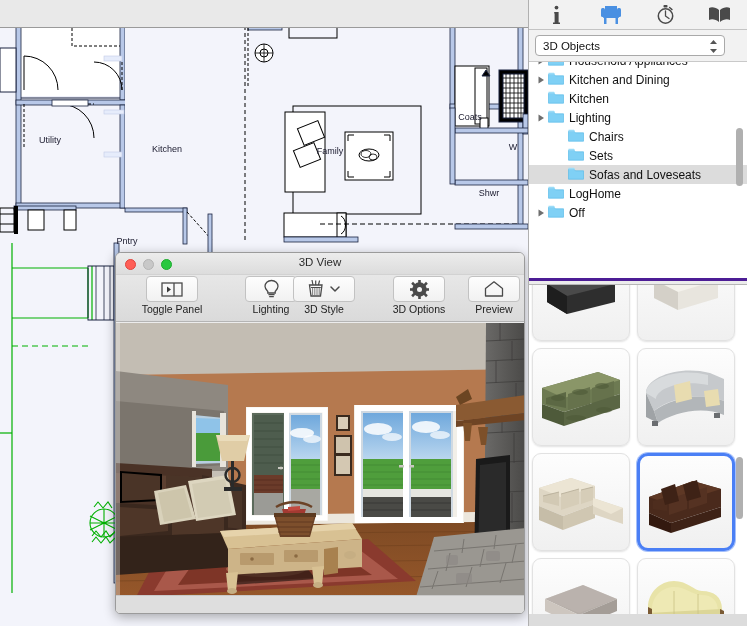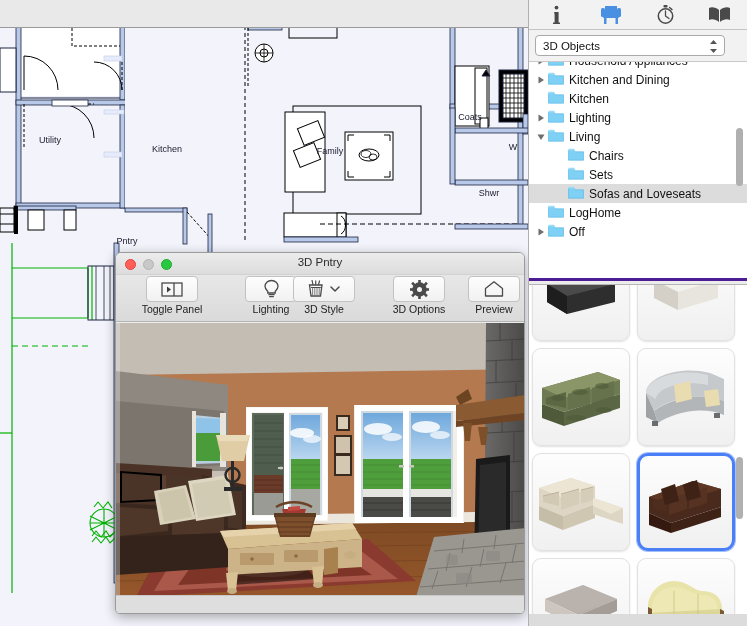--- a/index.html
+++ b/index.html
@@ -301,21 +301,21 @@
         </g>
     </svg>
   </div>
 
   <div id="win3d">
 
     <div id="win3d-titlebar">
       <div class="traffic tl-close"></div>
       <div class="traffic tl-min"></div>
       <div class="traffic tl-zoom"></div>
-      <div id="win3d-title">3D Pntry</div>
+      <div id="win3d-title">3D View</div>
     </div>
 
     <div id="win3d-toolbar">
 
       <div class="tbitem" style="left:8px; width:96px;">
         <div class="tbbtn">
           <svg width="22" height="15" viewBox="0 0 22 15">
             <rect x="1" y="1" width="20" height="13" fill="none" stroke="#4a4a4a" stroke-width="1.3"></rect>
             <path d="M13 1 L13 14" stroke="#4a4a4a" stroke-width="1.3"></path>
             <path d="M10 7.5 L6 4.5 L6 10.5 Z" fill="#3a3a3a"></path>
@@ -700,33 +700,20 @@
                 <path d="M1.5 0.5 L7 4 L1.5 7.5 Z" fill="#6e6e6e"></path>
               </svg>
             </span>
             <span class="tfolder"><svg width="16" height="13" viewBox="0 0 16 13">
                 <path d="M0.5 2.2 L6 2.2 L7.4 3.8 L15.5 3.8 L15.5 12.2 L0.5 12.2 Z" fill="#7fd0f5" stroke="#5bbbe8" stroke-width="0.7"></path>
                 <path d="M0.5 0.8 L6 0.8 L7.2 2.4 L0.5 2.4 Z" fill="#9bdcf8"></path>
               </svg></span>
             <span>Lighting</span>
           </div>
           <div class="trow">
-            <span style="display: inline-block; flex: 0 0 auto; width: 8px;"></span>
-            <span class="tw">
-              <svg width="8" height="8" viewBox="0 0 8 8">
-                <path d="M0.5 1.5 L7.5 1.5 L4 7 Z" fill="#6e6e6e"></path>
-              </svg>
-            </span>
-            <span class="tfolder"><svg width="16" height="13" viewBox="0 0 16 13">
-                <path d="M0.5 2.2 L6 2.2 L7.4 3.8 L15.5 3.8 L15.5 12.2 L0.5 12.2 Z" fill="#7fd0f5" stroke="#5bbbe8" stroke-width="0.7"></path>
-                <path d="M0.5 0.8 L6 0.8 L7.2 2.4 L0.5 2.4 Z" fill="#9bdcf8"></path>
-              </svg></span>
-            <span>Living</span>
-          </div>
-          <div class="trow">
             <span style="display: inline-block; flex: 0 0 auto; width: 28px;"></span>
             <span class="tw"></span>
             <span class="tfolder"><svg width="16" height="13" viewBox="0 0 16 13">
                 <path d="M0.5 2.2 L6 2.2 L7.4 3.8 L15.5 3.8 L15.5 12.2 L0.5 12.2 Z" fill="#7fd0f5" stroke="#5bbbe8" stroke-width="0.7"></path>
                 <path d="M0.5 0.8 L6 0.8 L7.2 2.4 L0.5 2.4 Z" fill="#9bdcf8"></path>
               </svg></span>
             <span>Chairs</span>
           </div>
           <div class="trow">
             <span style="display: inline-block; flex: 0 0 auto; width: 28px;"></span>

